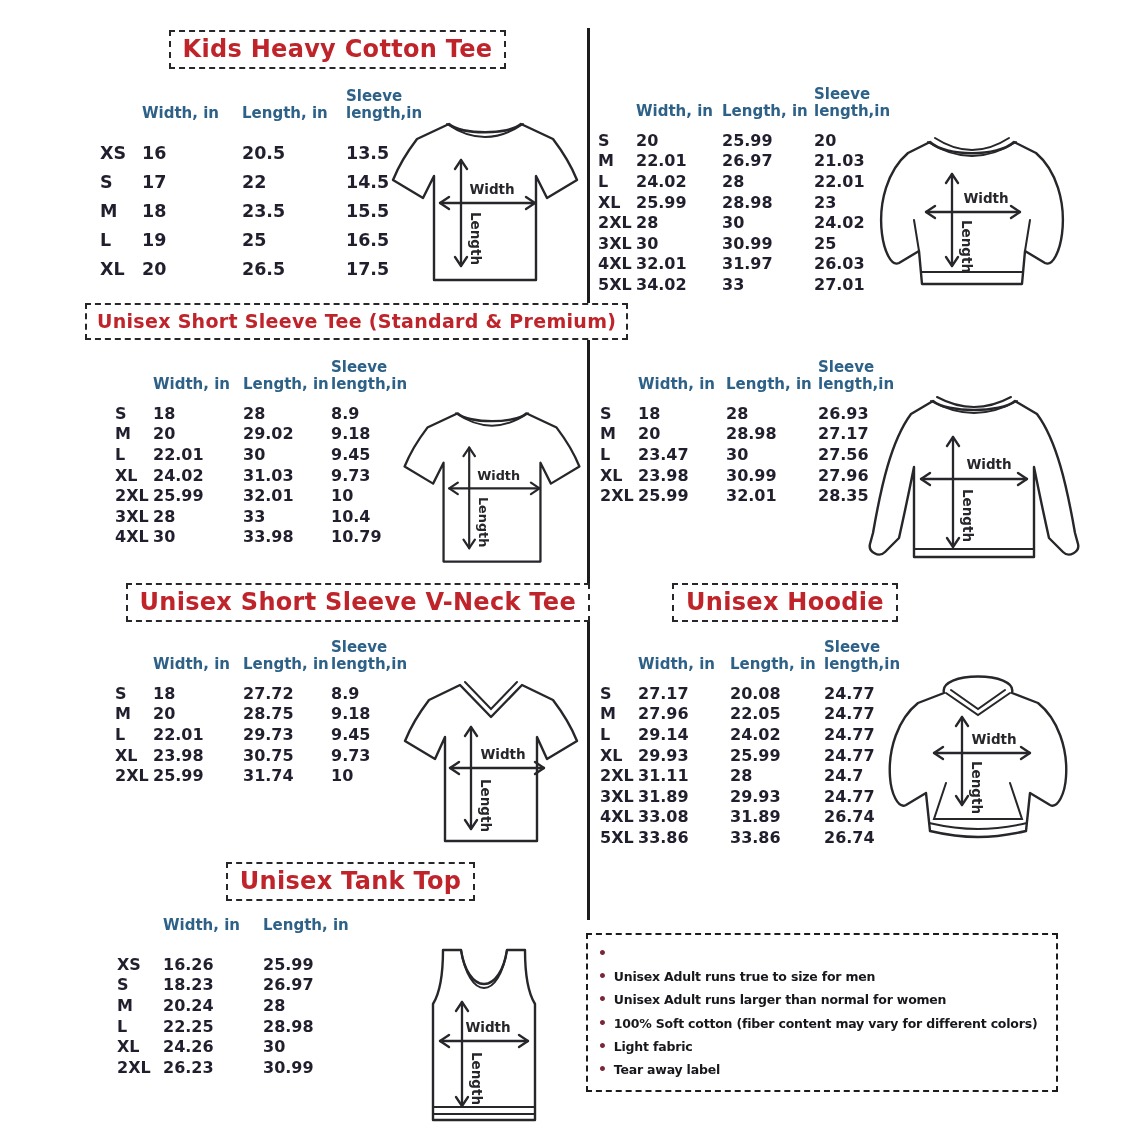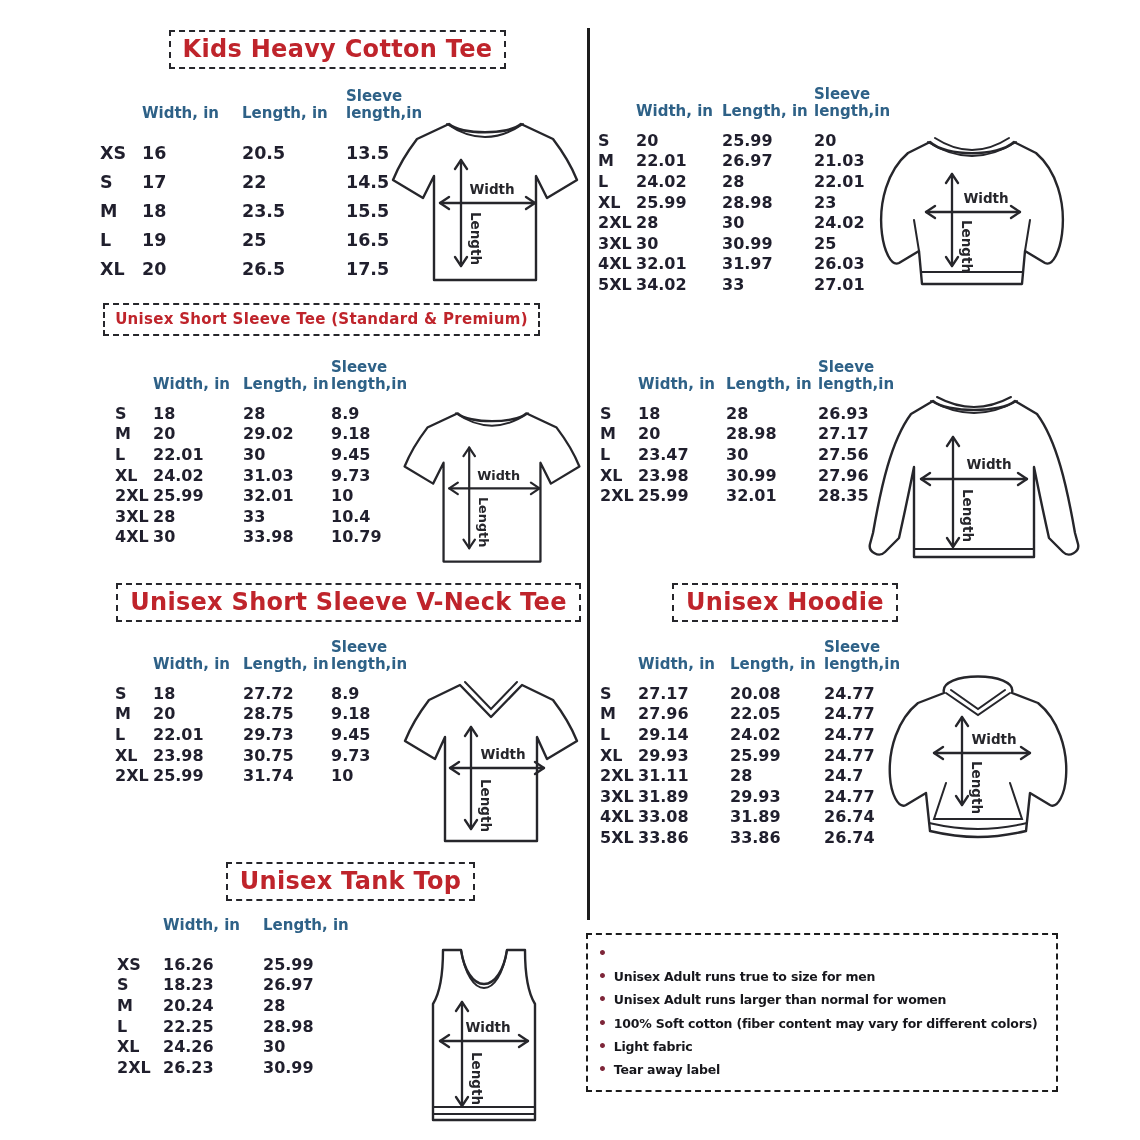--- a/index.html
+++ b/index.html
@@ -13,25 +13,25 @@
   #sec-std{left:85px;top:303px;width:505px;height:272px;}
   #sec-longsleeve{left:592px;top:303px;width:518px;height:272px;}
   #sec-vneck{left:85px;top:583px;width:505px;height:272px;}
   #sec-hoodie{left:592px;top:583px;width:518px;height:275px;}
   #sec-tank{left:85px;top:862px;width:505px;height:268px;}
 
   .title-row{position:absolute;left:0;right:0;top:0;text-align:center;}
   .title-box{display:inline-block;border:2.5px dashed #26262b;padding:3px 12px 4px;
              color:#bf242b;font-weight:bold;font-size:24px;letter-spacing:.3px;
              background:#fff;white-space:nowrap;}
-  #sec-std .title-box{font-size:15px;padding:5px 10px 6px;}
+  #sec-std .title-box{font-size:19px;padding:5px 10px 6px;}
   #sec-crewneck .title-row{padding-right:46px;}
   #sec-longsleeve .title-row{padding-right:48px;}
   #sec-hoodie .title-row{padding-right:132px;}
-  #sec-vneck .title-row{padding-left:22px;}
+  #sec-vneck .title-row{padding-left:22px;text-align:right;}
   #sec-std .title-row{padding-right:32px;}
   #sec-tank .title-row{padding-left:26px;}
 
   .stable{position:absolute;}
   #sec-kids .stable{left:15px;top:52px;}
   #sec-crewneck .stable{left:6px;top:50px;}
   #sec-std .stable{left:30px;top:50px;}
   #sec-longsleeve .stable{left:8px;top:50px;}
   #sec-vneck .stable{left:30px;top:50px;}
   #sec-hoodie .stable{left:8px;top:50px;}

